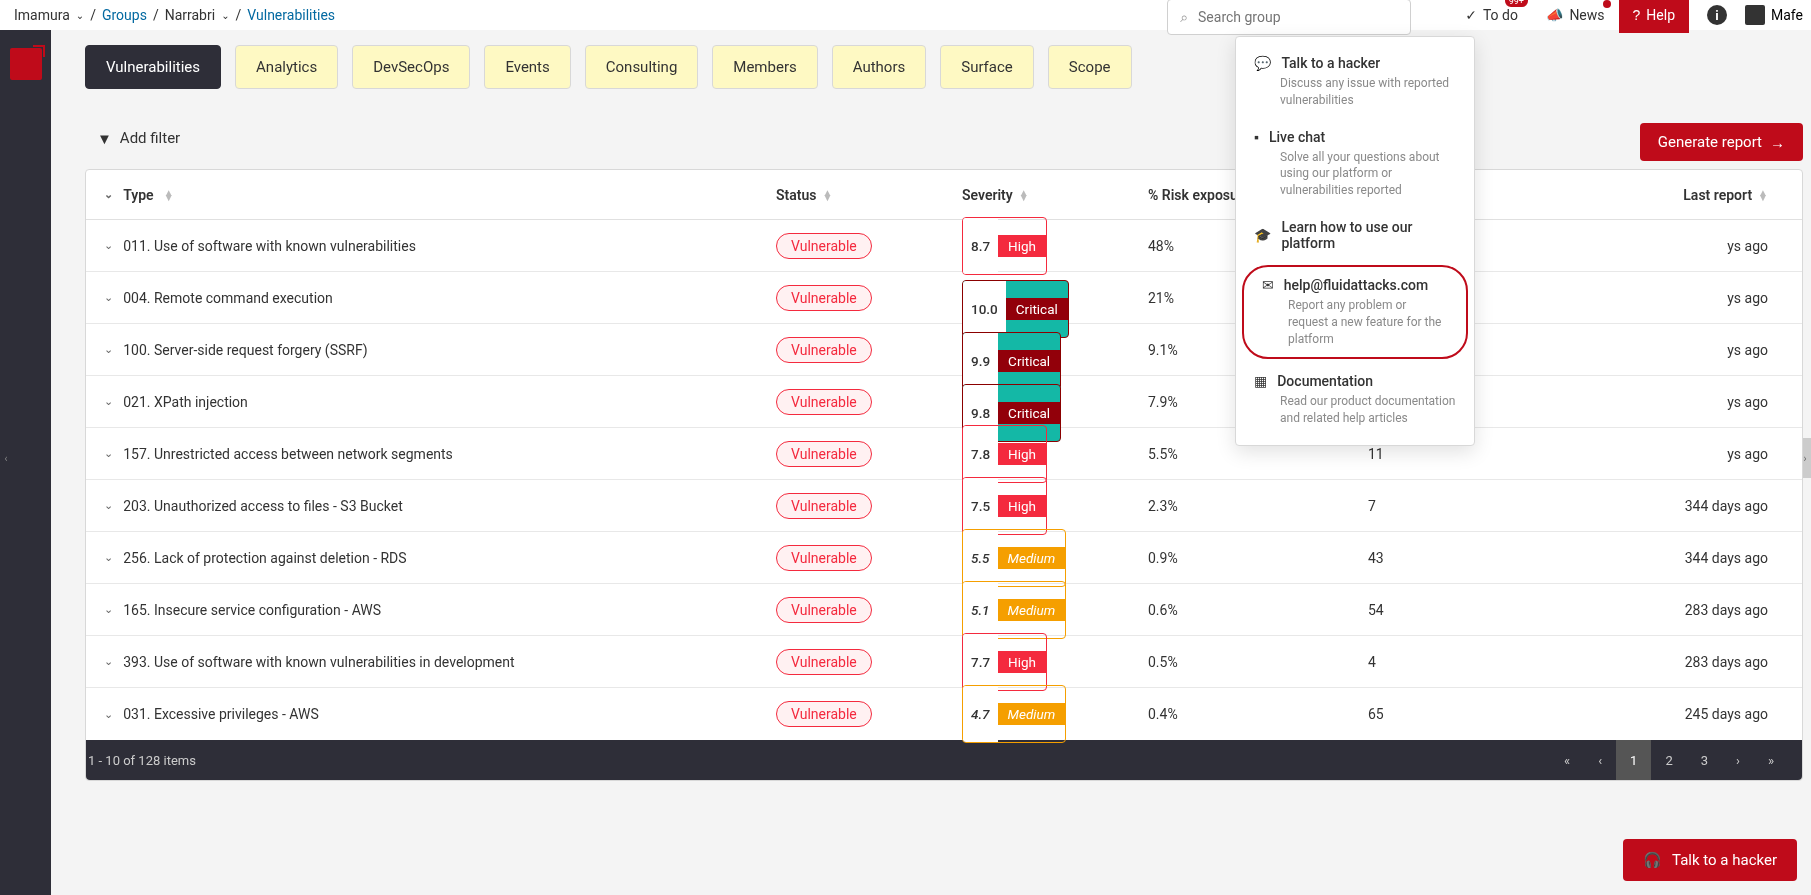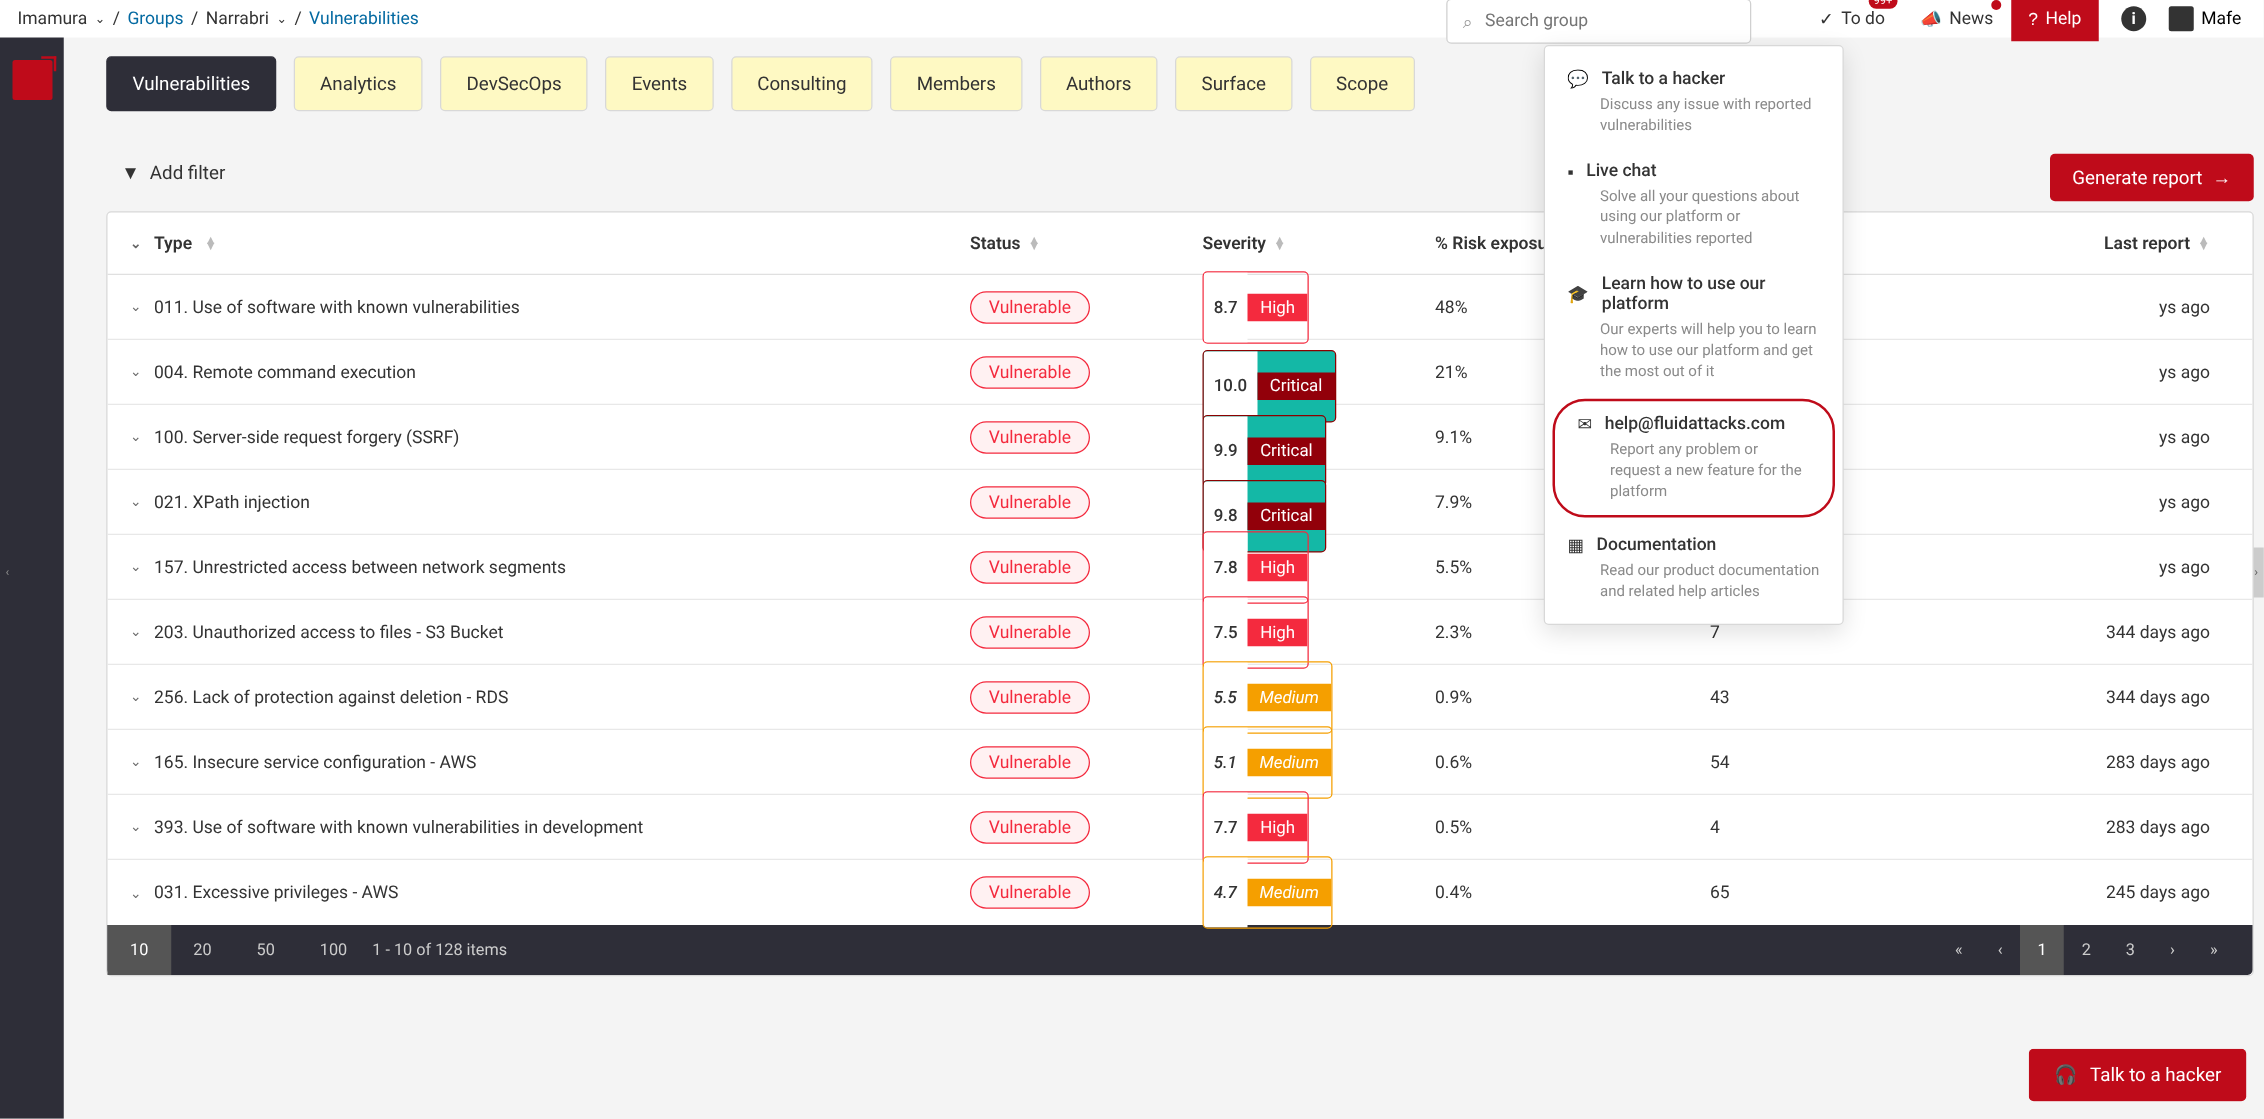--- a/index.html
+++ b/index.html
@@ -18,21 +18,21 @@
 .breadcrumb .chev { font-size:10px; color:#333; }
 .topbar-right { margin-left:auto; display:flex; align-items:center; gap:0; }
 .search-box { width:244px; height:36px; border:1px solid #d0d0d0; border-radius:4px; background:#fff; display:flex; align-items:center; padding:0 12px; margin-right:40px; margin-top:4px; }
 .search-box input { border:none; outline:none; font-size:14px; color:#999; width:100%; }
 .search-box .gl { color:#999; margin-right:10px; font-size:14px; }
 .top-action { display:flex; align-items:center; gap:6px; padding:0 14px; height:36px; font-size:14px; color:#333; position:relative; cursor:pointer; }
 .top-action .badge99 { position:absolute; top:-2px; right:4px; background:#bf0b1a; color:#fff; font-size:9px; padding:1px 4px; border-radius:8px; }
 .top-action .dot { position:absolute; top:3px; right:8px; width:8px; height:8px; background:#bf0b1a; border-radius:50%; }
 .top-action.help { background:#bf0b1a; color:#fff; }
 .info-icon { width:20px; height:20px; border-radius:50%; background:#333; color:#fff; display:flex; align-items:center; justify-content:center; font-size:13px; font-weight:bold; margin:0 18px; }
-.user { display:flex; align-items:center; gap:6px; padding-right:18px; font-size:14px; }
+.user { display:flex; align-items:center; gap:6px; padding-right:8px; font-size:14px; }
 .user .av { width:20px; height:20px; background:#333; border-radius:2px; }
 .content { position:absolute; left:85px; top:45px; right:0; }
 .tabs { display:flex; gap:14px; }
 .tab { padding:12px 20px; background:#fef9c3; border:1px solid #d8d8d8; border-radius:4px; font-size:15px; color:#333; cursor:pointer; }
 .tab.active { background:#2e2e38; color:#fff; border-color:#2e2e38; }
 .panel { margin-top:40px; position:relative; width:1718px; }
 .filter-row { display:flex; align-items:center; justify-content:space-between; margin-bottom:22px; padding:0 12px; }
 .add-filter { display:flex; align-items:center; gap:8px; font-size:15px; color:#333; cursor:pointer; }
 .gen-report { background:#bf0b1a; color:#fff; padding:10px 18px; border-radius:4px; font-size:15px; display:flex; align-items:center; gap:8px; cursor:pointer; border:none; position:absolute; right:0; top:-6px; }
 .table { background:#fff; border:1px solid #d8d8d8; border-radius:4px; }
@@ -132,21 +132,20 @@
         <span class="ico">▪</span>
         <span>Live chat</span>
       </div>
       <div class="hd">Solve all your questions about using our platform or vulnerabilities reported</div>
     </div>
     <div class="help-item">
       <div class="ht">
         <span class="ico">🎓</span>
         <span>Learn how to use our platform</span>
       </div>
-      <div class="hd">Our experts will help you to learn how to use our platform and get the most out of it</div>
     </div>
     <div class="help-item hl">
       <div class="ht">
         <span class="ico">✉</span>
         <span>help@fluidattacks.com</span>
       </div>
       <div class="hd">Report any problem or request a new feature for the platform</div>
     </div>
     <div class="help-item">
       <div class="ht">
@@ -343,26 +342,20 @@
             <div class="col-sev"><span class="sev-pill medium">
                 <span class="sev-score">4.7</span>
                 <span class="sev-label">Medium</span>
               </span></div>
             <div class="col-risk">0.4%</div>
             <div class="col-open">65</div>
             <div class="col-last">245 days ago</div>
           </div>
         </div>
       <div class="tfoot">
-        <div class="page-size" id="psize">
-            <div class="active">10</div>
-            <div>20</div>
-            <div>50</div>
-            <div>100</div>
-          </div>
         <div class="range">1 - 10 of 128 items</div>
         <div class="pager" id="pager">
             <div>«</div>
             <div>‹</div>
             <div class="active">1</div>
             <div>2</div>
             <div>3</div>
             <div>›</div>
             <div>»</div>
           </div>

